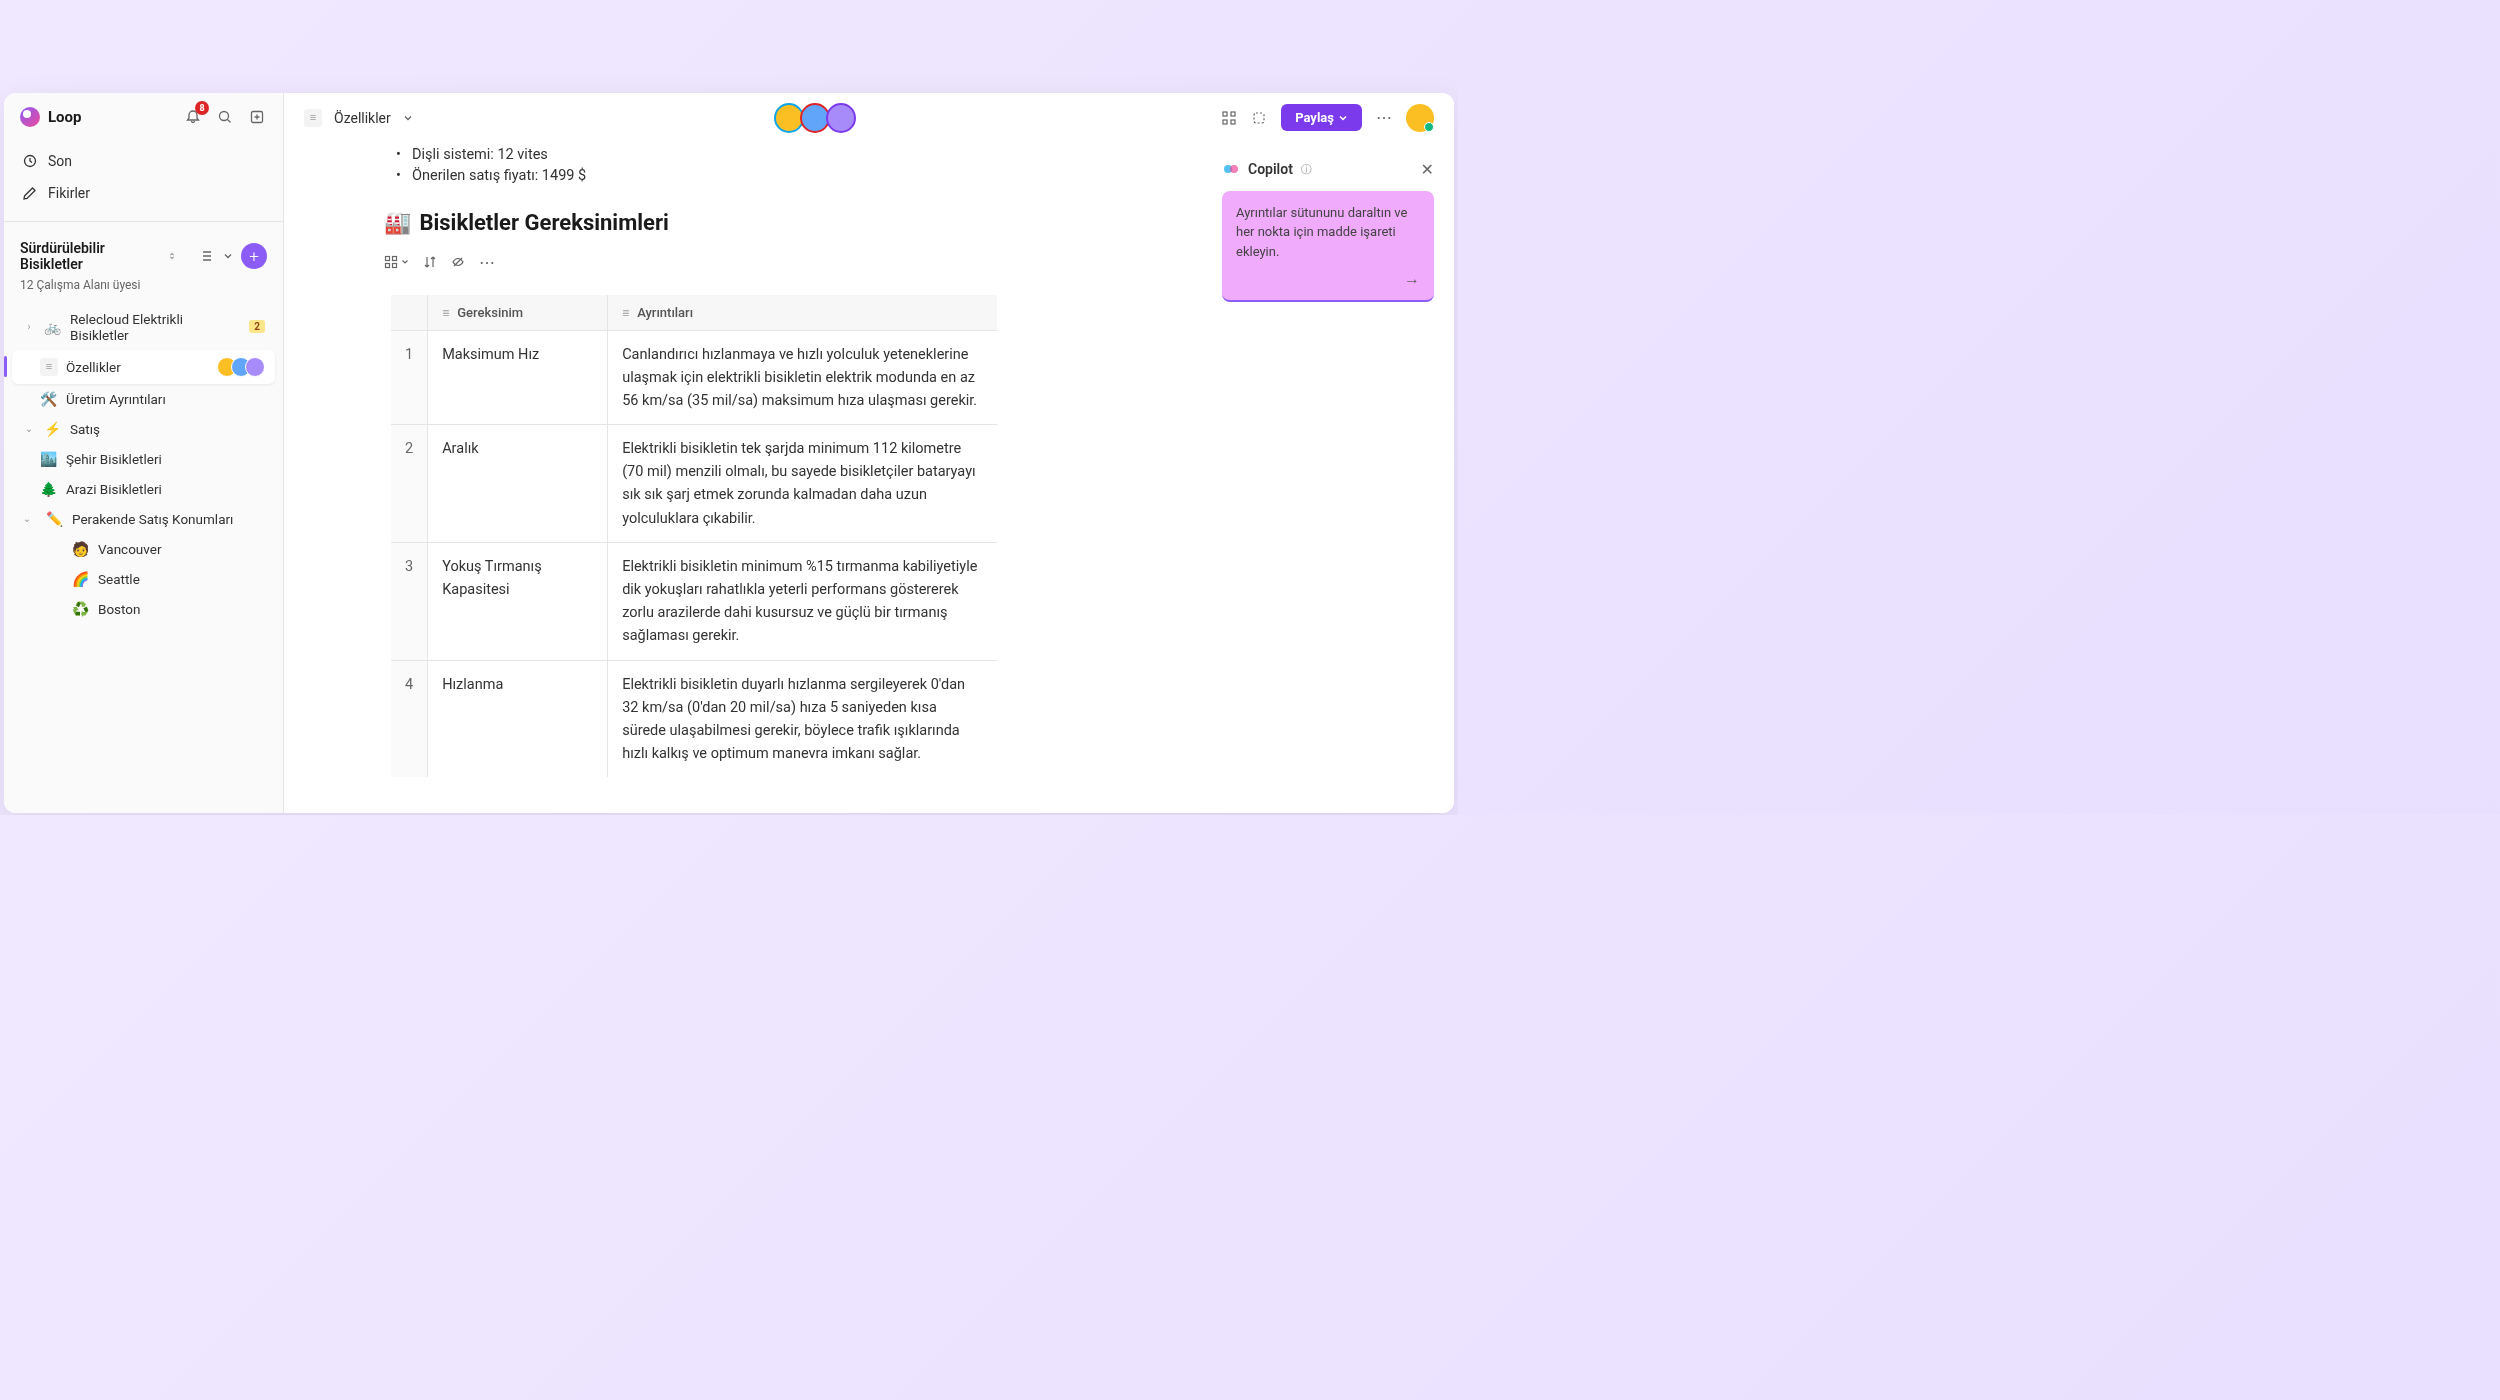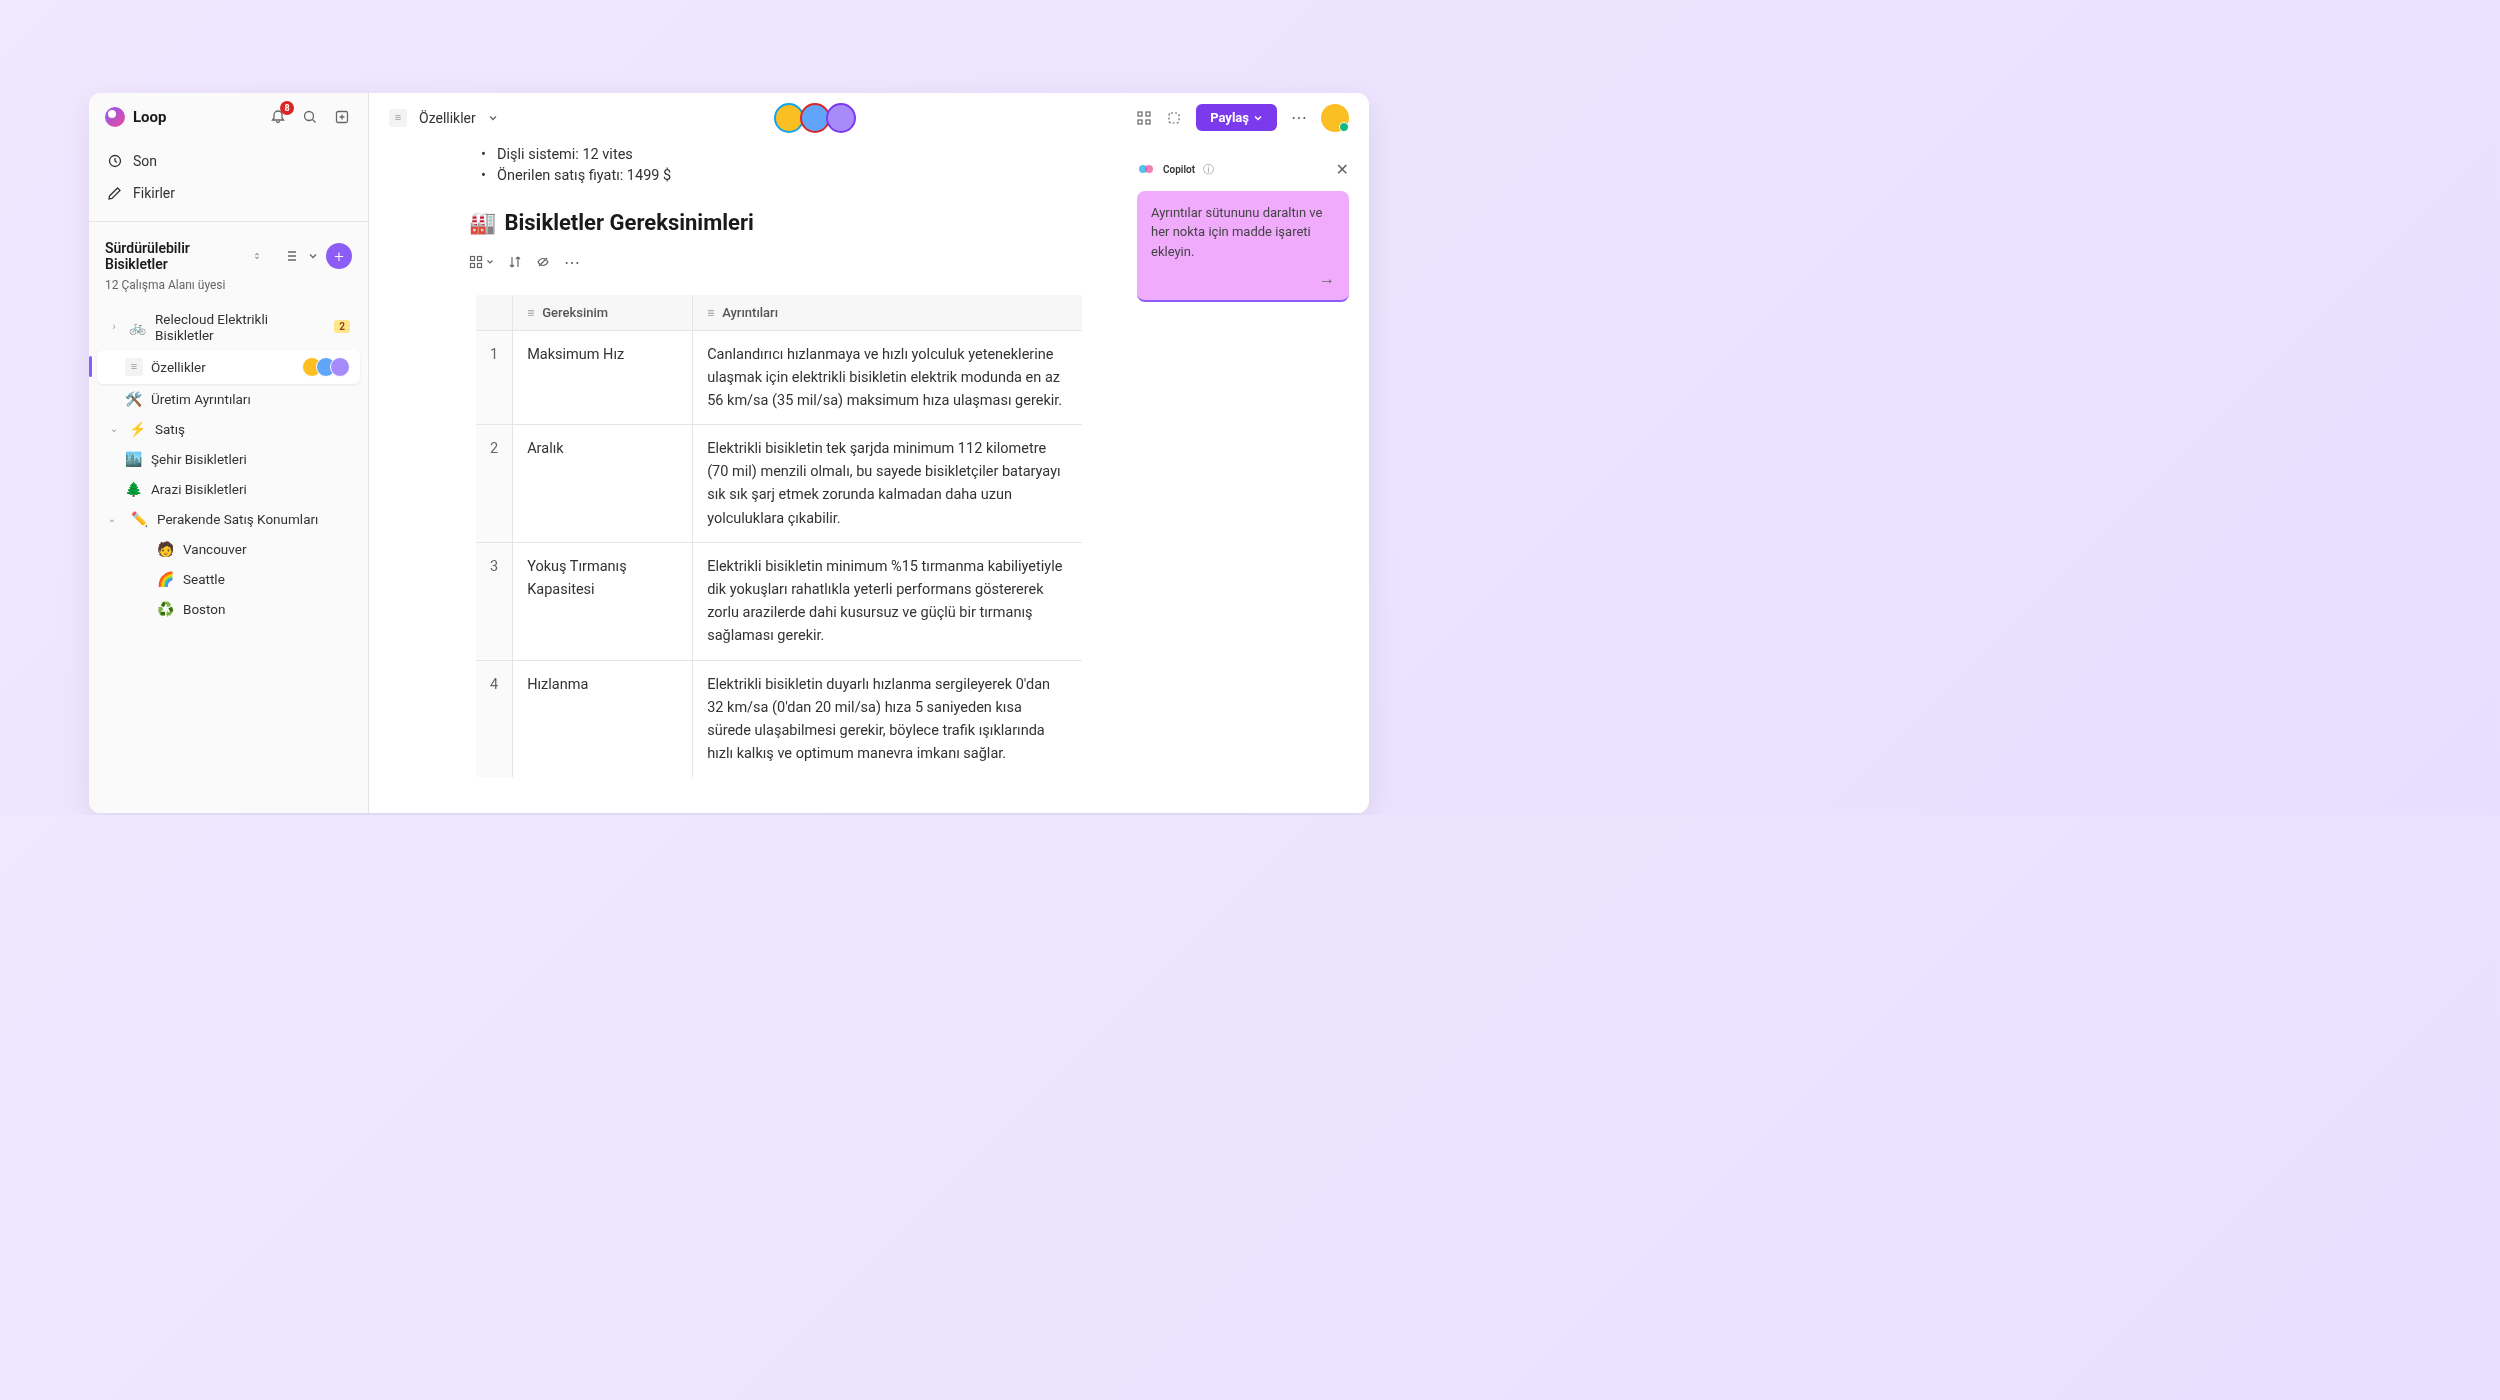--- a/index.html
+++ b/index.html
@@ -1,17 +1,17 @@
 <!DOCTYPE html>
 <html><head>
 <meta charset="utf-8">
 <style>
 *{margin:0;padding:0;box-sizing:border-box;font-family:-apple-system,BlinkMacSystemFont,"Segoe UI",Roboto,sans-serif}
 body{background:linear-gradient(135deg,#f0e8ff 0%,#e8dfff 100%);width:1458px;height:815px;display:flex;align-items:center;justify-content:center;overflow:hidden}
-.app{width:1280px;height:720px;background:#fff;border-radius:12px;display:flex;overflow:hidden;box-shadow:0 8px 32px rgba(0,0,0,0.08);margin-top:90px}
+.app{width:1450px;height:720px;background:#fff;border-radius:12px;display:flex;overflow:hidden;box-shadow:0 8px 32px rgba(0,0,0,0.08);margin-top:90px}
 .sidebar{width:280px;border-right:1px solid #e5e5e5;display:flex;flex-direction:column;background:#fafafa}
 .sb-header{display:flex;align-items:center;padding:14px 16px;gap:8px}
 .logo{width:20px;height:20px;border-radius:50%;background:linear-gradient(135deg,#8b5cf6,#ec4899);position:relative}
 .logo::after{content:"";position:absolute;width:8px;height:8px;background:#fff;border-radius:50%;top:3px;left:3px}
 .app-name{font-weight:700;font-size:15px;color:#1a1a1a}
 .sb-actions{margin-left:auto;display:flex;gap:12px;align-items:center}
 .icon-btn{width:20px;height:20px;display:flex;align-items:center;justify-content:center;color:#666;cursor:pointer;position:relative}
 .badge{position:absolute;top:-6px;right:-6px;background:#dc2626;color:#fff;font-size:9px;font-weight:700;border-radius:8px;min-width:14px;height:14px;display:flex;align-items:center;justify-content:center;padding:0 3px}
 .sb-nav{padding:4px 8px}
 .nav-item{display:flex;align-items:center;gap:10px;padding:8px 10px;border-radius:6px;cursor:pointer;color:#333;font-size:14px}
@@ -57,21 +57,21 @@
 .toolbar{display:flex;align-items:center;gap:14px;padding:6px 0 16px;color:#666}
 .tbl{width:100%;border-collapse:collapse;border:7px solid #8b5cf6;border-radius:6px;overflow:hidden}
 .tbl th{background:#f7f7f7;text-align:left;padding:10px 14px;font-size:13px;font-weight:500;color:#555;border-bottom:1px solid #e5e5e5;border-right:1px solid #e5e5e5}
 .tbl th .th-icon{color:#999;margin-right:8px;font-size:12px}
 .tbl td{padding:12px 14px;font-size:14.5px;color:#333;border-bottom:1px solid #e5e5e5;border-right:1px solid #e5e5e5;vertical-align:top;line-height:1.6}
 .tbl td.num{width:34px;text-align:center;color:#666;background:#fafafa}
 .tbl td.req{width:180px}
 .copilot{width:240px;padding:16px 20px 0 8px}
 .cp-header{display:flex;align-items:center;gap:8px;margin-bottom:12px}
 .cp-logo{width:18px;height:18px}
-.cp-title{font-weight:600;font-size:10px;color:#333}
+.cp-title{font-weight:600;font-size:14px;color:#333}
 .cp-info{color:#999;font-size:11px}
 .cp-close{margin-left:auto;color:#666;cursor:pointer;font-size:16px}
 .cp-box{background:#f0abfc;border-radius:8px;padding:12px 14px;position:relative;border-bottom:2px solid #8b5cf6}
 .cp-text{font-size:13px;color:#444;line-height:1.5;margin-bottom:8px}
 .cp-arrow{text-align:right;color:#666;font-size:16px;cursor:pointer}
 svg{display:block}
 </style>
 </head>
 <body>
 

